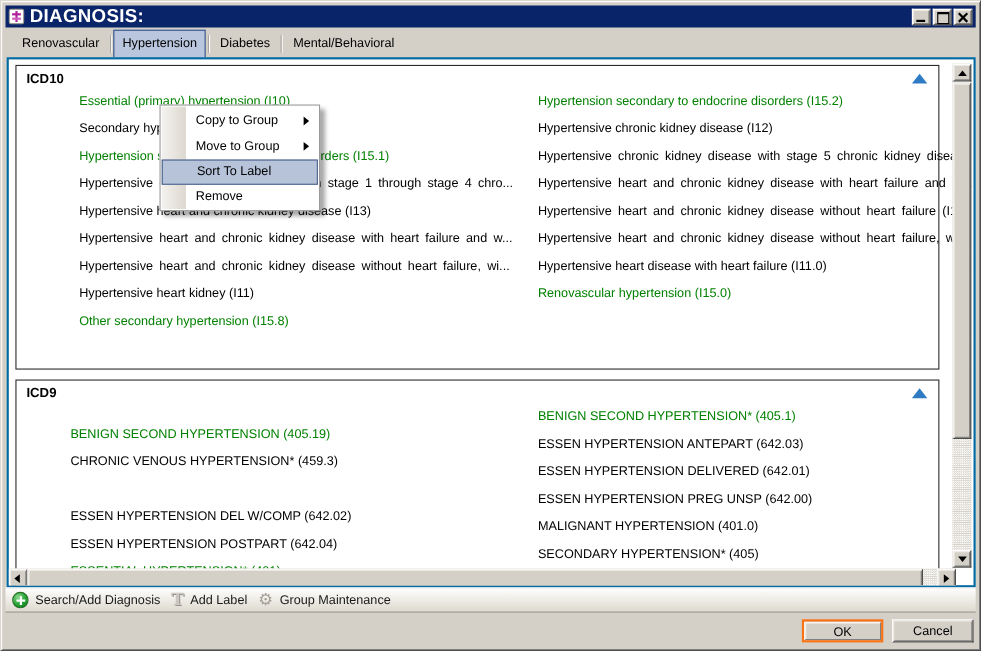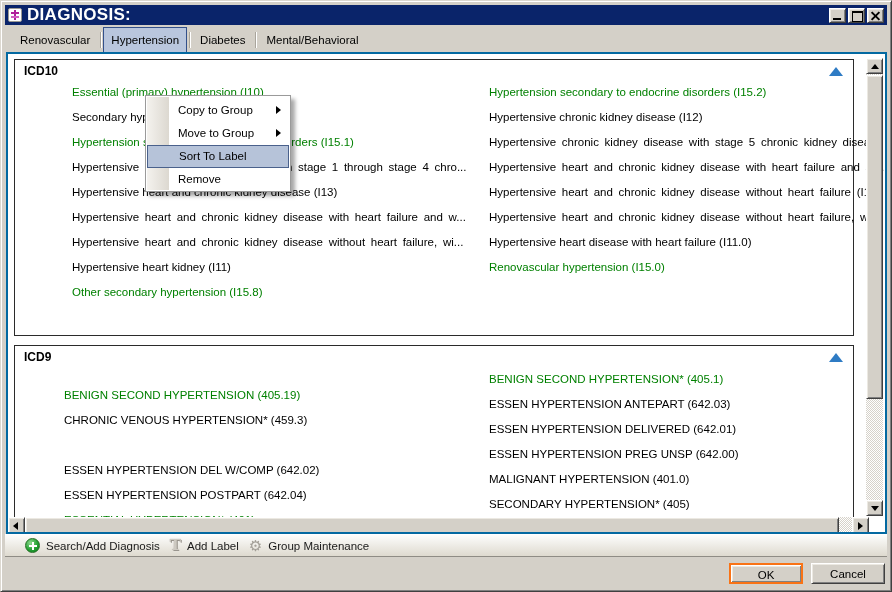--- a/index.html
+++ b/index.html
@@ -123,21 +123,21 @@
   .arr-down  { left:4px; top:5px;  border-left:4px solid transparent; border-right:4px solid transparent; border-top:5px solid #000; }
   .arr-left  { left:4px; top:4px;  border-top:4px solid transparent; border-bottom:4px solid transparent; border-right:5px solid #000; }
   .arr-right { left:5px; top:4px;  border-top:4px solid transparent; border-bottom:4px solid transparent; border-left:5px solid #000; }
   .v-thumb { position:absolute; left:0; top:17px; width:17px; height:324px; }
   .h-thumb { position:absolute; left:17px; top:0; width:814px; height:17px; }
   
   .toolbar {
     position:absolute; left:4px; top:533px; right:4px; height:23px;
     background:linear-gradient(#fdfdfc,#dedacf);
     border-top:1px solid #ffffff; border-bottom:1px solid #8f8c85;
-    display:flex; align-items:center; padding-left:20px; gap:10px;
+    display:flex; align-items:center; padding-left:6px; gap:10px;
   }
   .tb-item { display:flex; align-items:center; gap:6px; font-size:11.5px; color:#1a1a1a; white-space:nowrap; }
   .icon-add {
     width:15px; height:15px; border-radius:50%;
     background:radial-gradient(circle at 35% 30%, #8ed88e, #23a233 55%, #0c7a1c);
     border:1px solid #256e25; position:relative; flex:0 0 auto;
   }
   .icon-add::before { content:""; position:absolute; left:6px; top:2.5px; width:2px; height:8px; background:#fff; }
   .icon-add::after  { content:""; position:absolute; left:3px; top:5.5px; width:8px; height:2px; background:#fff; }
   .icon-T {

